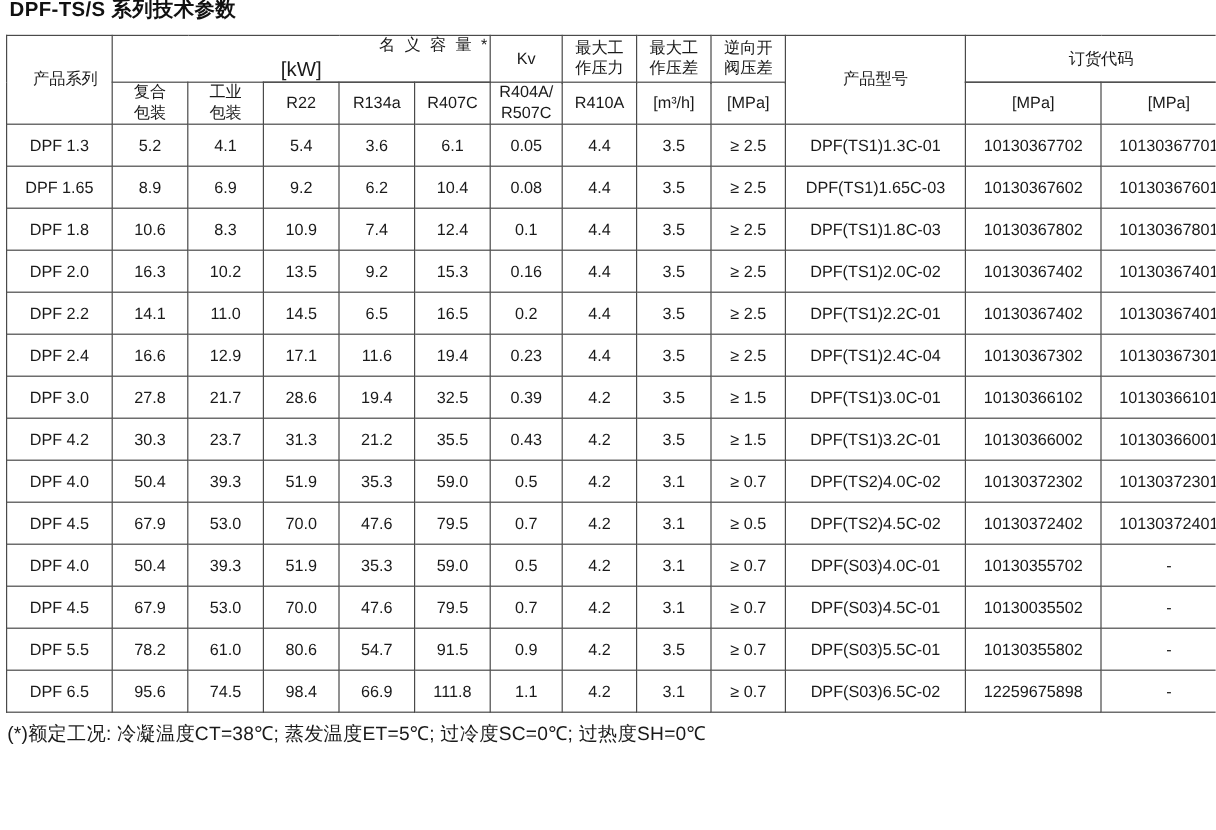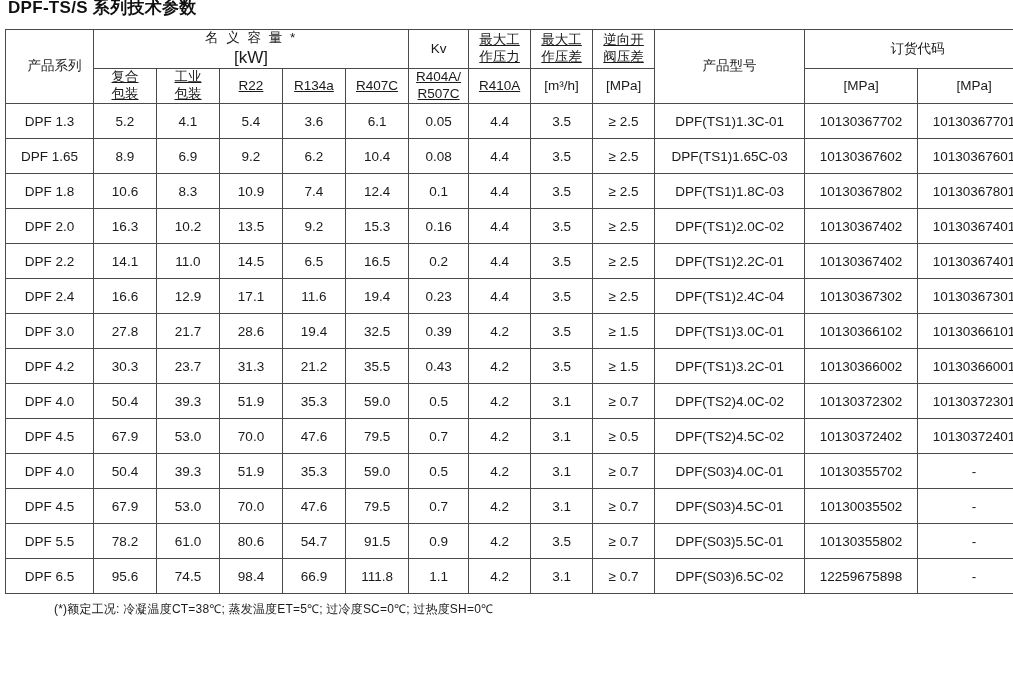--- a/index.html
+++ b/index.html
@@ -58,34 +58,33 @@
   td.series-cell {
     text-align: left;
     padding-left: 10px;
   }
   td.model-cell {
     text-align: left;
     padding-left: 10px;
   }
   .hdr-cap {
     letter-spacing: 2px;
+    text-align: right;
   }
   .hdr-small {
     font-size: 12.5px;
-    text-decoration: underline;
   }
   .unit {
     font-size: 17px;
   }
   .footnote {
-    font-size: 12px;
+    font-size: 16px;
     padding: 6px 0 0 6px;
     color: #1a1a1a;
     letter-spacing: 0.2px;
-    margin-left: 48px;
   }
 </style>
 </head>
 <body>
 
 <div class="page">
 
   <h1 class="doc-title">DPF-TS/S 系列技术参数</h1>
 
   <table class="spec">

